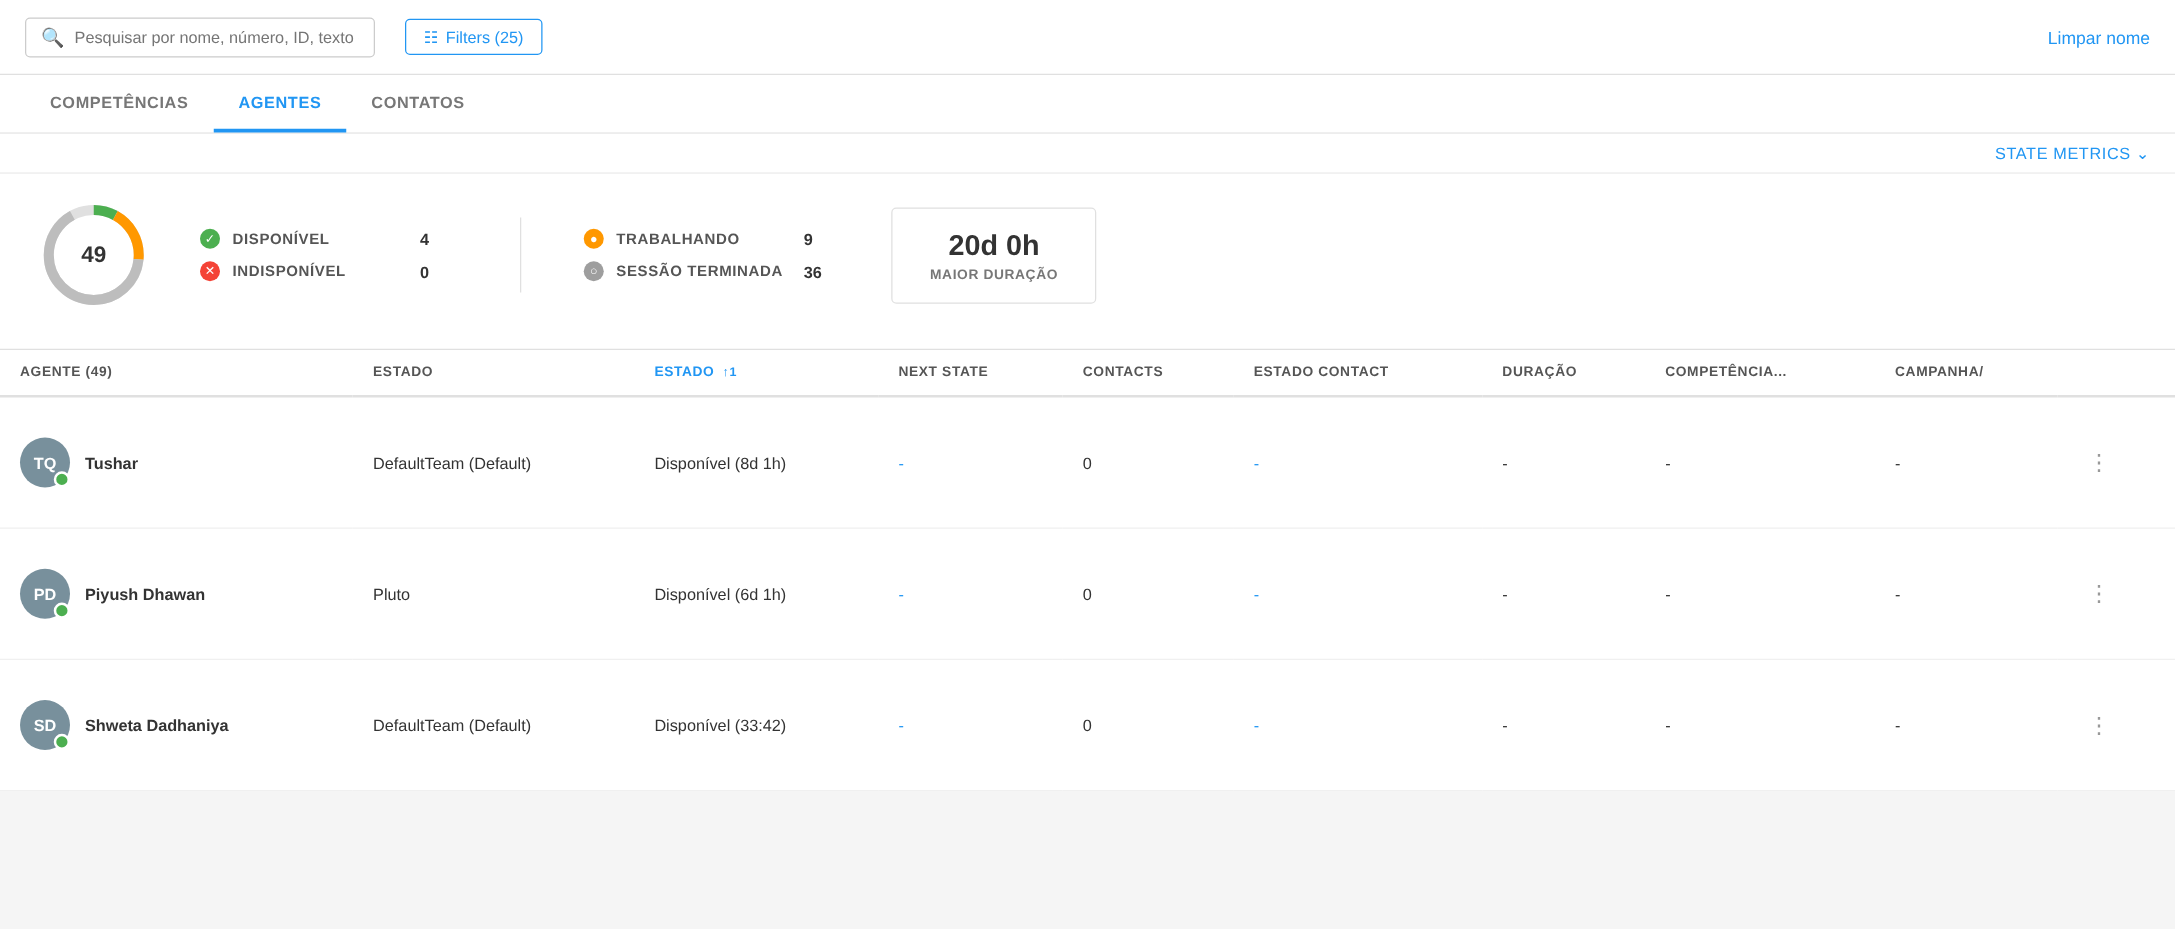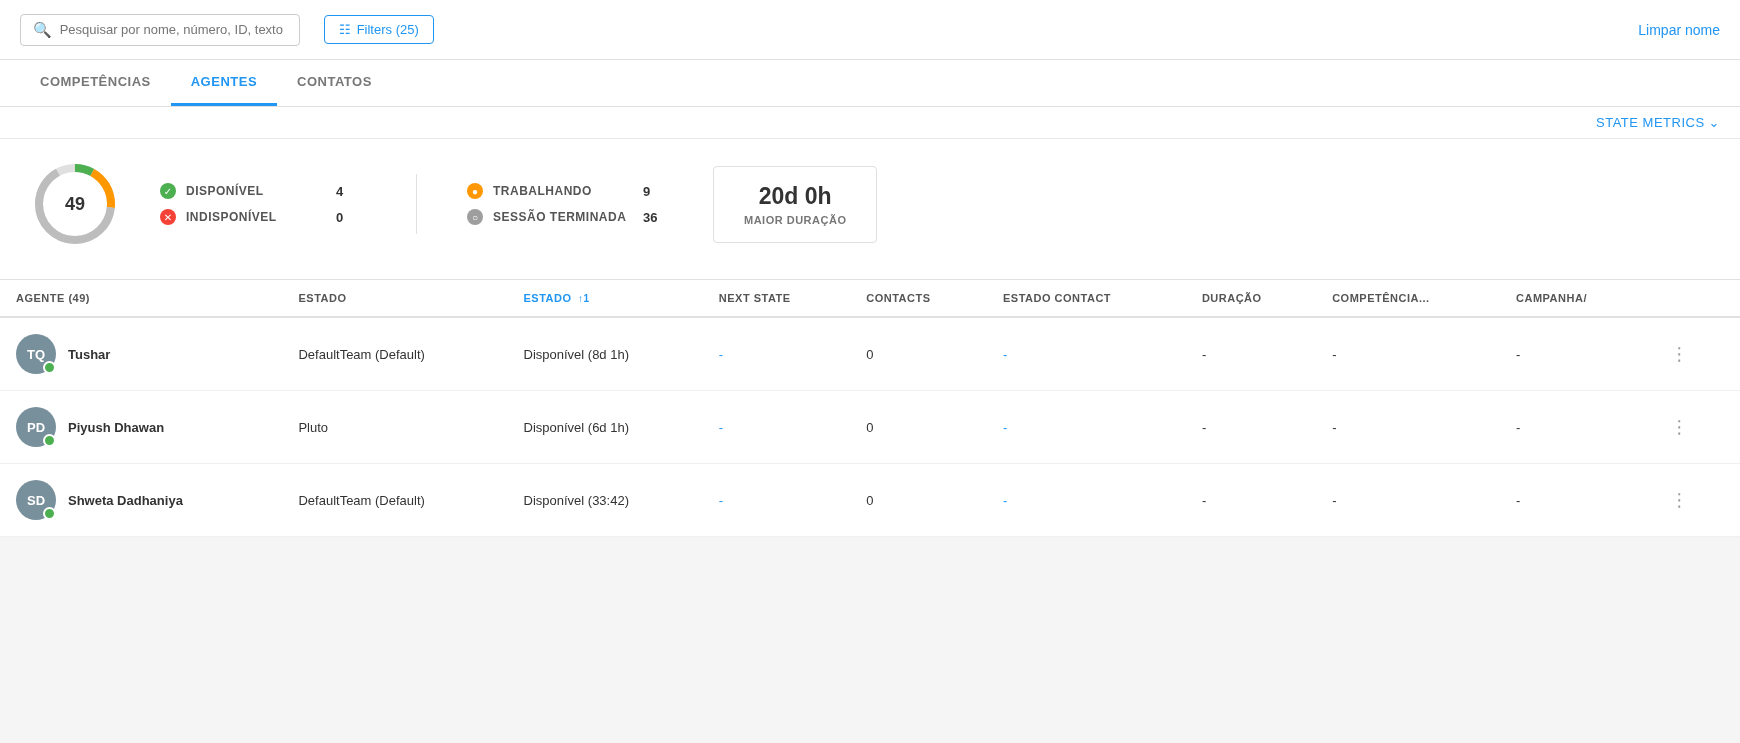--- a/index.html
+++ b/index.html
@@ -214,21 +214,21 @@
       white-space: nowrap;
     }
     thead th.active-col {
       color: #2196F3;
     }
     tbody tr {
       border-bottom: 1px solid #f0f0f0;
       background: #fff;
     }
     tbody td {
-      padding: 16px 16px;
+      padding: 32px 16px;
       vertical-align: middle;
     }
 
     .agent-cell {
       display: flex;
       align-items: center;
       gap: 12px;
     }
     .avatar {
       width: 40px;

